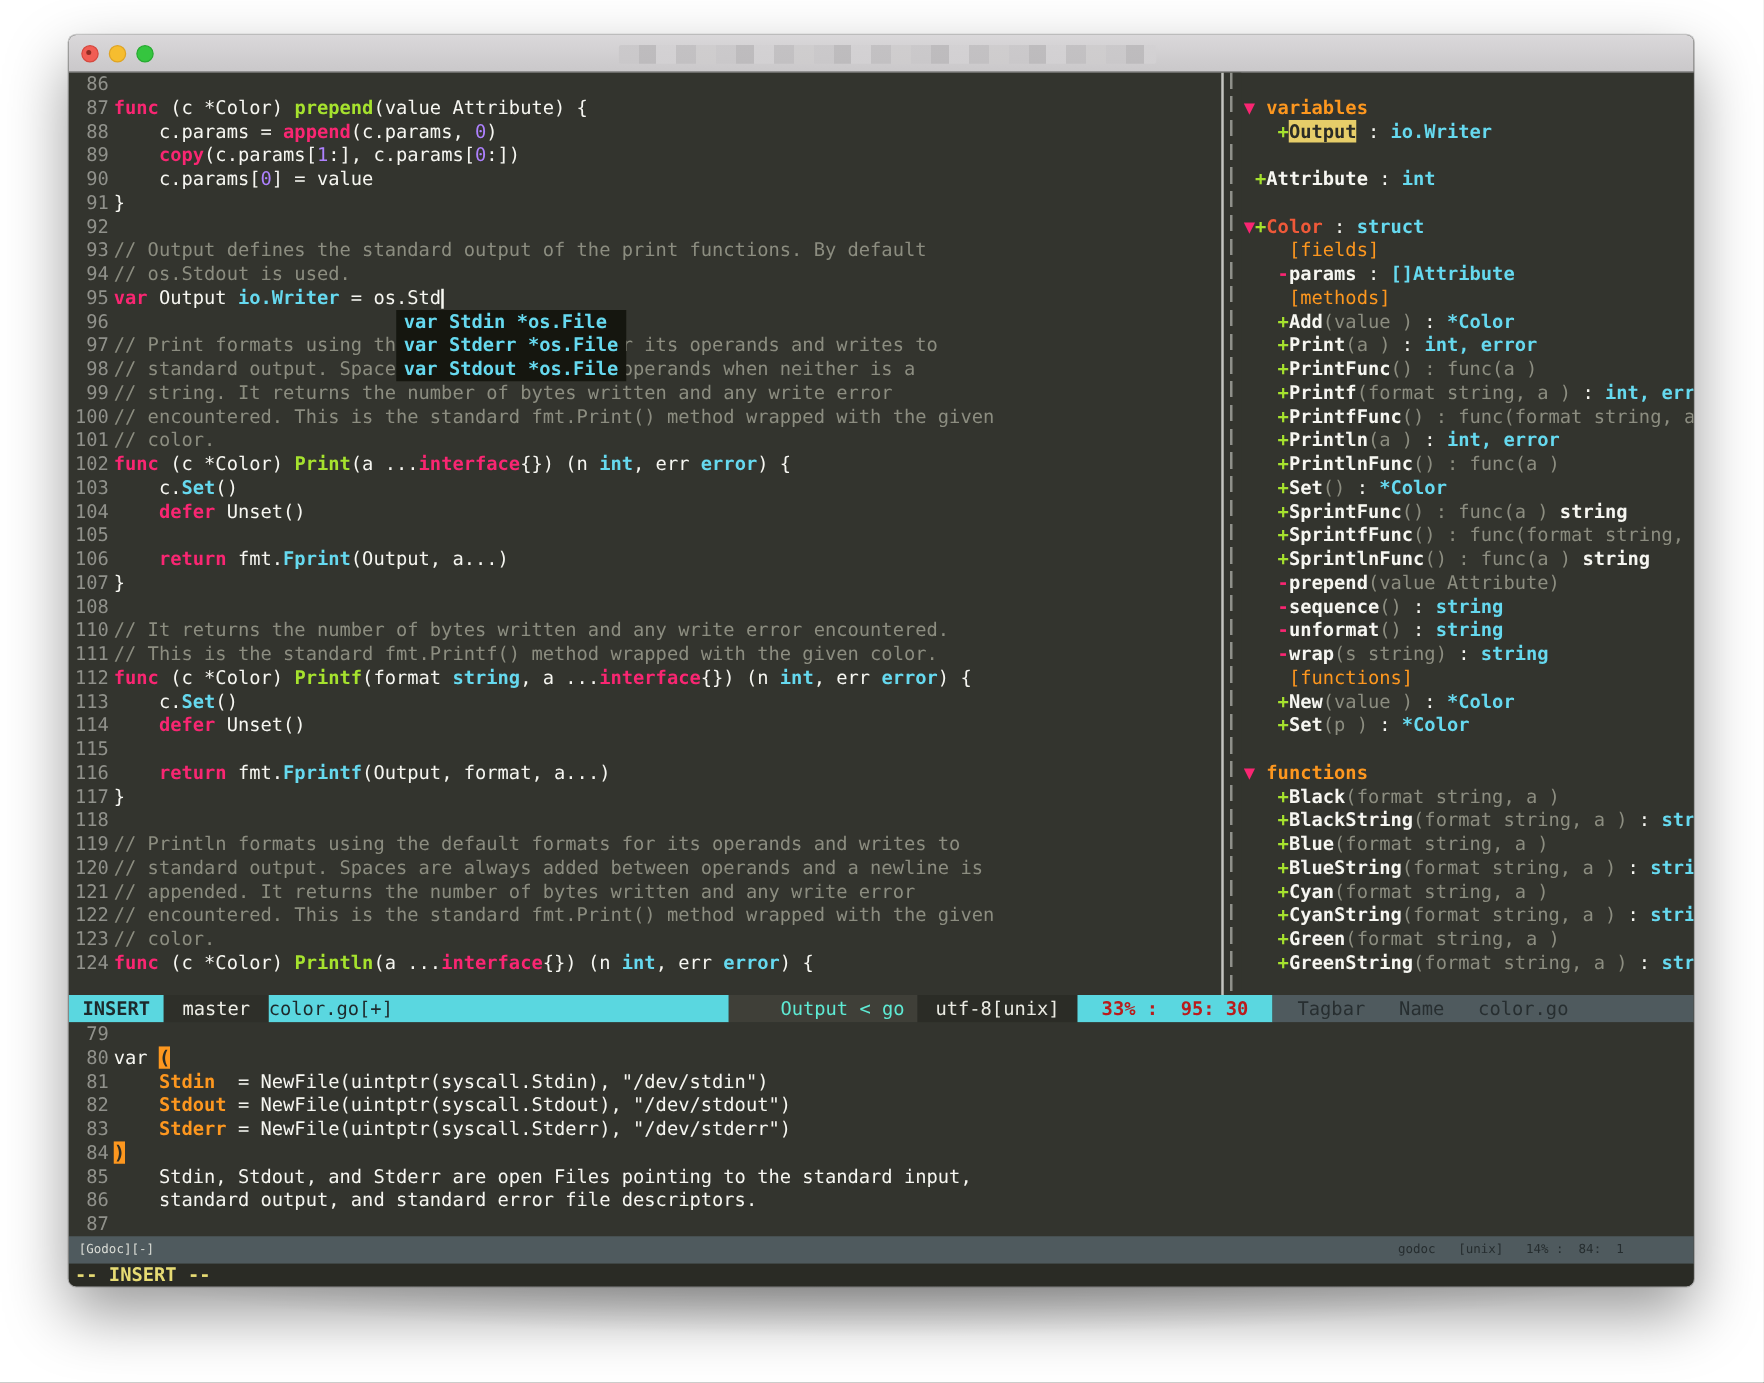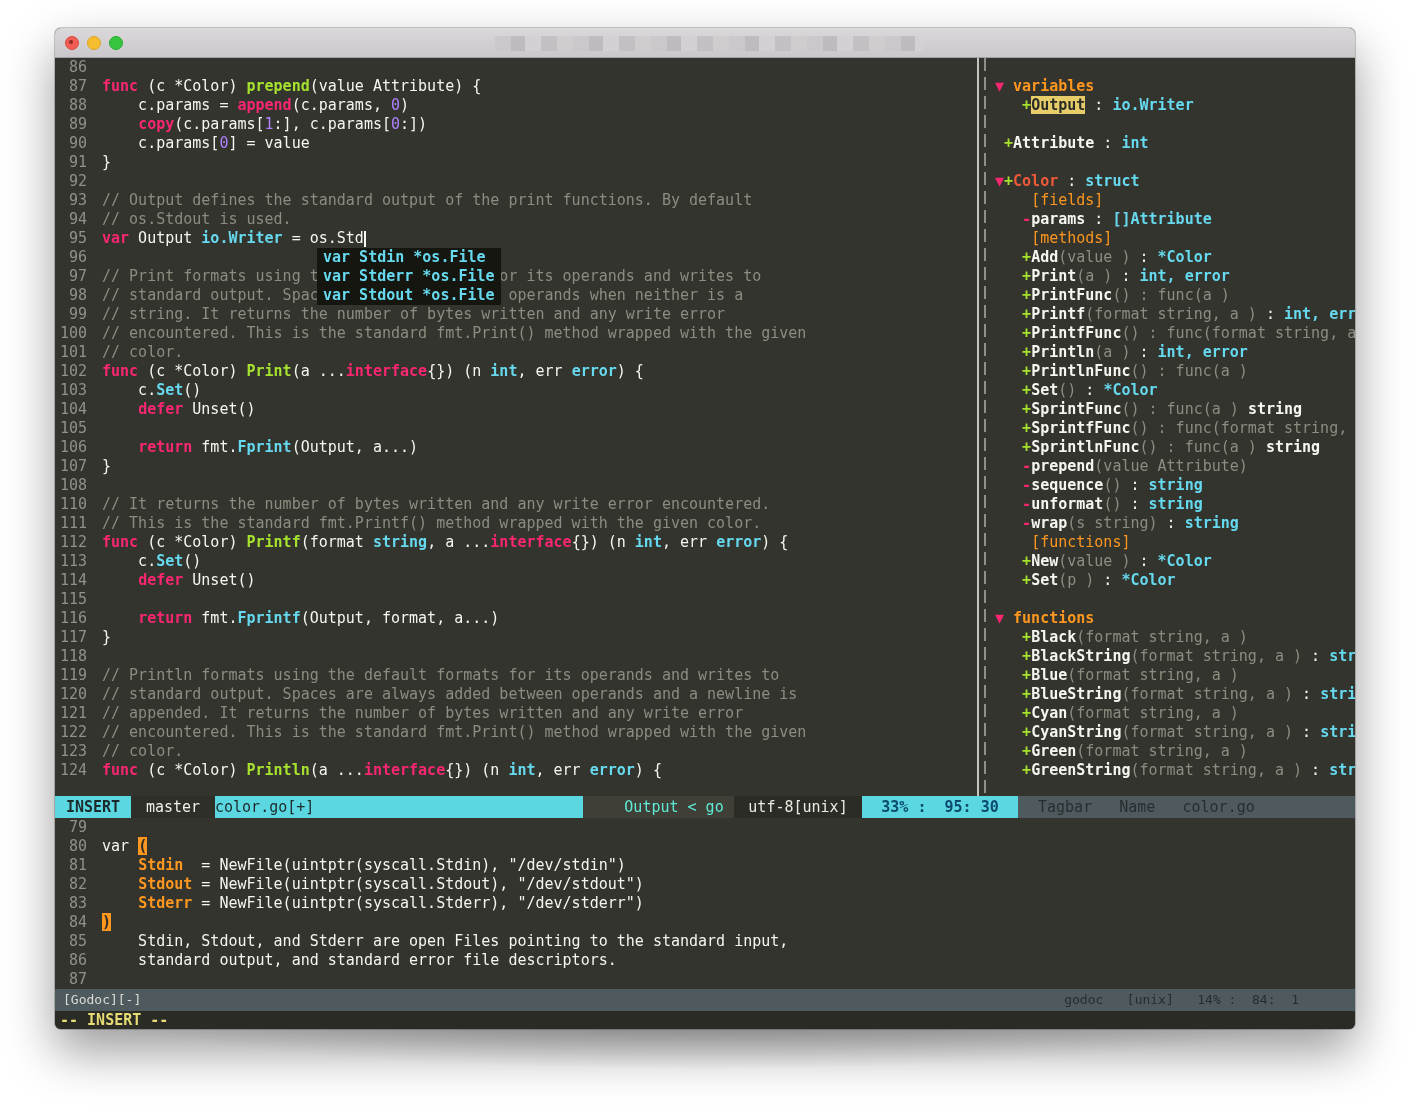--- a/index.html
+++ b/index.html
@@ -23,21 +23,21 @@
     opacity:.85;}
   
   .main{flex:0 0 738px;display:flex;flex-direction:row;overflow:hidden;background:#33342e;}
   .code-pane{width:922px;flex:0 0 922px;position:relative;overflow:hidden;}
   .vsep{width:16px;flex:0 0 16px;position:relative;background:#33342e;}
   .vsep .bar{position:absolute;left:0;top:0;width:2px;height:100%;background:#c4c4c0;}
   .vsep .dash{position:absolute;left:7px;top:0;width:2px;height:100%;
     background:repeating-linear-gradient(#8f908a 0 13px,transparent 13px 19px);}
   .tagbar-pane{flex:1;overflow:hidden;position:relative;padding-left:2px;}
   .line{height:19px;line-height:19px;white-space:pre;font-size:15px;overflow:hidden;display:flex;}
-  .ln{display:inline-block;width:28px;flex:0 0 28px;text-align:right;margin-right:15px;color:#90918b;padding-left:4px;}
+  .ln{display:inline-block;width:28px;flex:0 0 28px;text-align:right;margin-right:4px;color:#90918b;padding-left:4px;}
   .codetxt{white-space:pre;}
   
   .tk-w{color:#f6f6f1;}
   .tk-k{color:#f92672;font-weight:bold;}
   .tk-f{color:#a6e22e;font-weight:bold;}
   .tk-t{color:#66d9ef;font-weight:bold;}
   .tk-c{color:#8c8d80;}
   .tk-n{color:#ae81ff;}
   .tk-or{color:#fd971f;font-weight:bold;}
   .tk-mp{background:#fd971f;color:#2b2c26;font-weight:bold;}
@@ -57,26 +57,26 @@
   .popup{position:absolute;left:262px;top:190px;background:#15160f;z-index:5;}
   .popup .item{height:19px;line-height:19px;padding:0 6px;font-size:15px;color:#66d9ef;font-weight:bold;white-space:pre;}
   
   .statusline{height:22px;flex:0 0 22px;display:flex;font-size:15px;line-height:22px;overflow:hidden;}
   .seg{white-space:pre;overflow:hidden;}
   .seg-mode{width:76px;flex:0 0 76px;text-align:center;background:#5ad7e0;color:#1d2a2c;font-weight:bold;}
   .seg-branch{width:84px;flex:0 0 84px;text-align:center;background:#2e2f29;color:#efefe7;}
   .seg-file{width:368px;flex:0 0 368px;background:#5ad7e0;color:#1d2a2c;box-sizing:border-box;}
   .seg-out{width:120px;flex:0 0 120px;text-align:center;background:#3f3f38;color:#5eead4;padding-left:31px;}
   .seg-enc{width:128px;flex:0 0 128px;text-align:center;background:#2b2c26;color:#eaeae2;}
-  .seg-ruler{width:156px;flex:0 0 156px;text-align:center;background:#5ad7e0;color:#0c4a6e;font-weight:bold;}
+  .seg-ruler{width:156px;flex:0 0 156px;text-align:center;background:#5ad7e0;color:#b91c1c;font-weight:bold;}
   .seg-tagbar{flex:1;background:#4f5a5e;color:#272e30;padding-left:20px;box-sizing:border-box;}
   
   .godoc-pane{flex:0 0 171px;overflow:hidden;background:#33342e;}
   .godoc-status{height:22px;flex:0 0 22px;background:#4f5a5e;display:flex;justify-content:space-between;
-    font-size:13px;line-height:22px;overflow:hidden;}
+    font-size:10px;line-height:22px;overflow:hidden;}
   .godoc-status .left{color:#d9dbd5;padding-left:8px;white-space:pre;}
   .godoc-status .right{color:#262d2f;padding-right:56px;white-space:pre;}
   .cmdline{flex:1;background:#2a2b25;font-size:15px;line-height:19px;color:#e6db74;font-weight:bold;
     padding-left:5px;white-space:pre;}
 </style>
 </head>
 <body>
 
 <div class="shadow-floor"></div>
 

